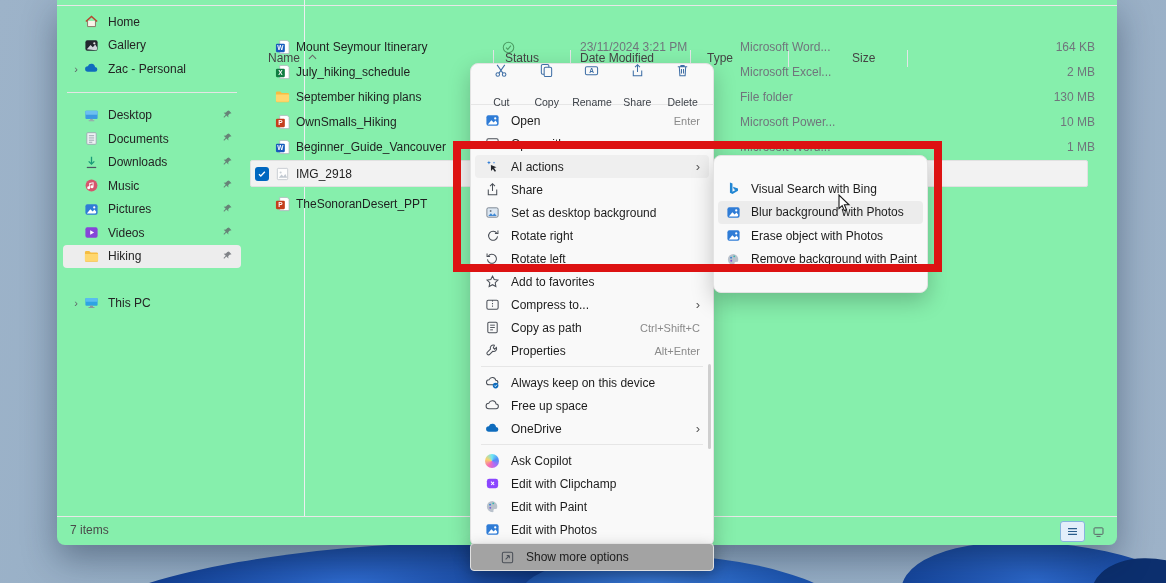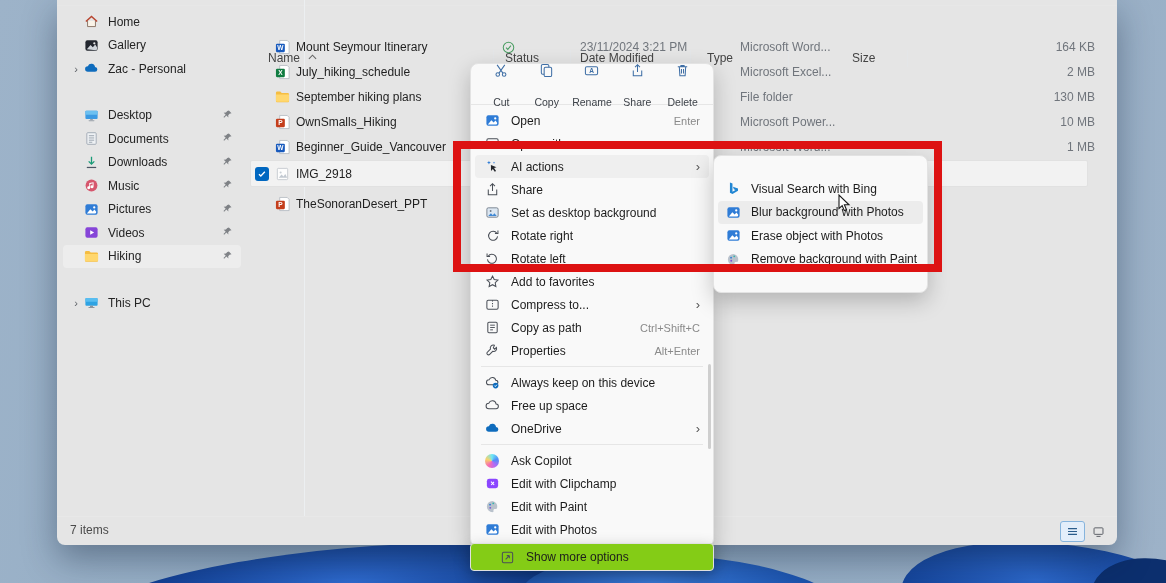--- a/index.html
+++ b/index.html
@@ -11,21 +11,21 @@
   
   .petal{position:absolute;border-radius:50%;}
   .p1{left:70px;top:548px;width:560px;height:120px;background:radial-gradient(ellipse at 50% 30%,#2f6bcf,#0d3787 60%,#0a2a66);transform:rotate(-5deg);}
   .p2{left:520px;top:556px;width:330px;height:100px;background:radial-gradient(ellipse at 40% 30%,#3b7ddd,#1448a0 70%);transform:rotate(4deg);}
   .p3{left:900px;top:545px;width:330px;height:130px;background:radial-gradient(ellipse at 40% 30%,#2c67c9,#0e3a8c 65%,#0a2c6b);transform:rotate(8deg);}
   .p4{left:1090px;top:560px;width:140px;height:90px;background:#0c2f6e;transform:rotate(14deg);}
 
   
   .window{
     position:absolute;left:57px;top:0;width:1060px;height:545px;
-    background:#e5e5e5;border-radius:0 0 8px 8px;
+    background:#86efac;border-radius:0 0 8px 8px;
     box-shadow:0 14px 34px rgba(10,25,50,.38);
   }
   .topline{position:absolute;left:0;top:5px;width:100%;height:1px;background:#e7e7e7;}
 
   
   .sidebar{position:absolute;left:0;top:10px;width:190px;}
   .sbi{height:23.5px;display:flex;align-items:center;margin:0 6px;padding:0 6px;border-radius:4px;font-size:12px;color:#242424;position:relative;}
   .sbi .chevl{width:14px;font-size:11px;color:#5f6368;display:inline-block;text-align:center;}
   .sbi .sico{width:16px;height:16px;margin-right:9px;display:inline-flex;align-items:center;justify-content:center;}
   .sbi.sel{background:#ededed;}
@@ -78,21 +78,21 @@
   .mil{white-space:nowrap;}
   .mis{margin-left:auto;font-size:11px;color:#8a8a8a;white-space:nowrap;}
   .chev{margin-left:auto;font-size:13px;color:#555;}
   .chev::after{content:"\203A";}
   .msep{height:1px;background:#e6e6e6;margin:4px 10px;}
   .mscroll{position:absolute;right:2px;top:300px;width:3px;height:85px;border-radius:2px;background:#cfcfcf;}
 
   
   .showmore{
     position:absolute;left:470px;top:543px;width:242px;height:26px;
-    background:#84cc16;border:1px solid #e0e0e0;border-radius:4px;
+    background:#a3a3a3;border:1px solid #e0e0e0;border-radius:4px;
     box-shadow:0 6px 16px rgba(0,0,0,.3);z-index:5;
     display:flex;align-items:center;font-size:12px;color:#1c1c1c;
   }
   .showmore .mic{margin-left:28px;}
 
   
   .submenu{
     position:absolute;left:713px;top:155px;width:213px;
     background:#f9f9f9;border:1px solid #e3e3e3;border-radius:8px;
     box-shadow:0 8px 22px rgba(0,0,0,.22);z-index:6;padding:21px 0;

